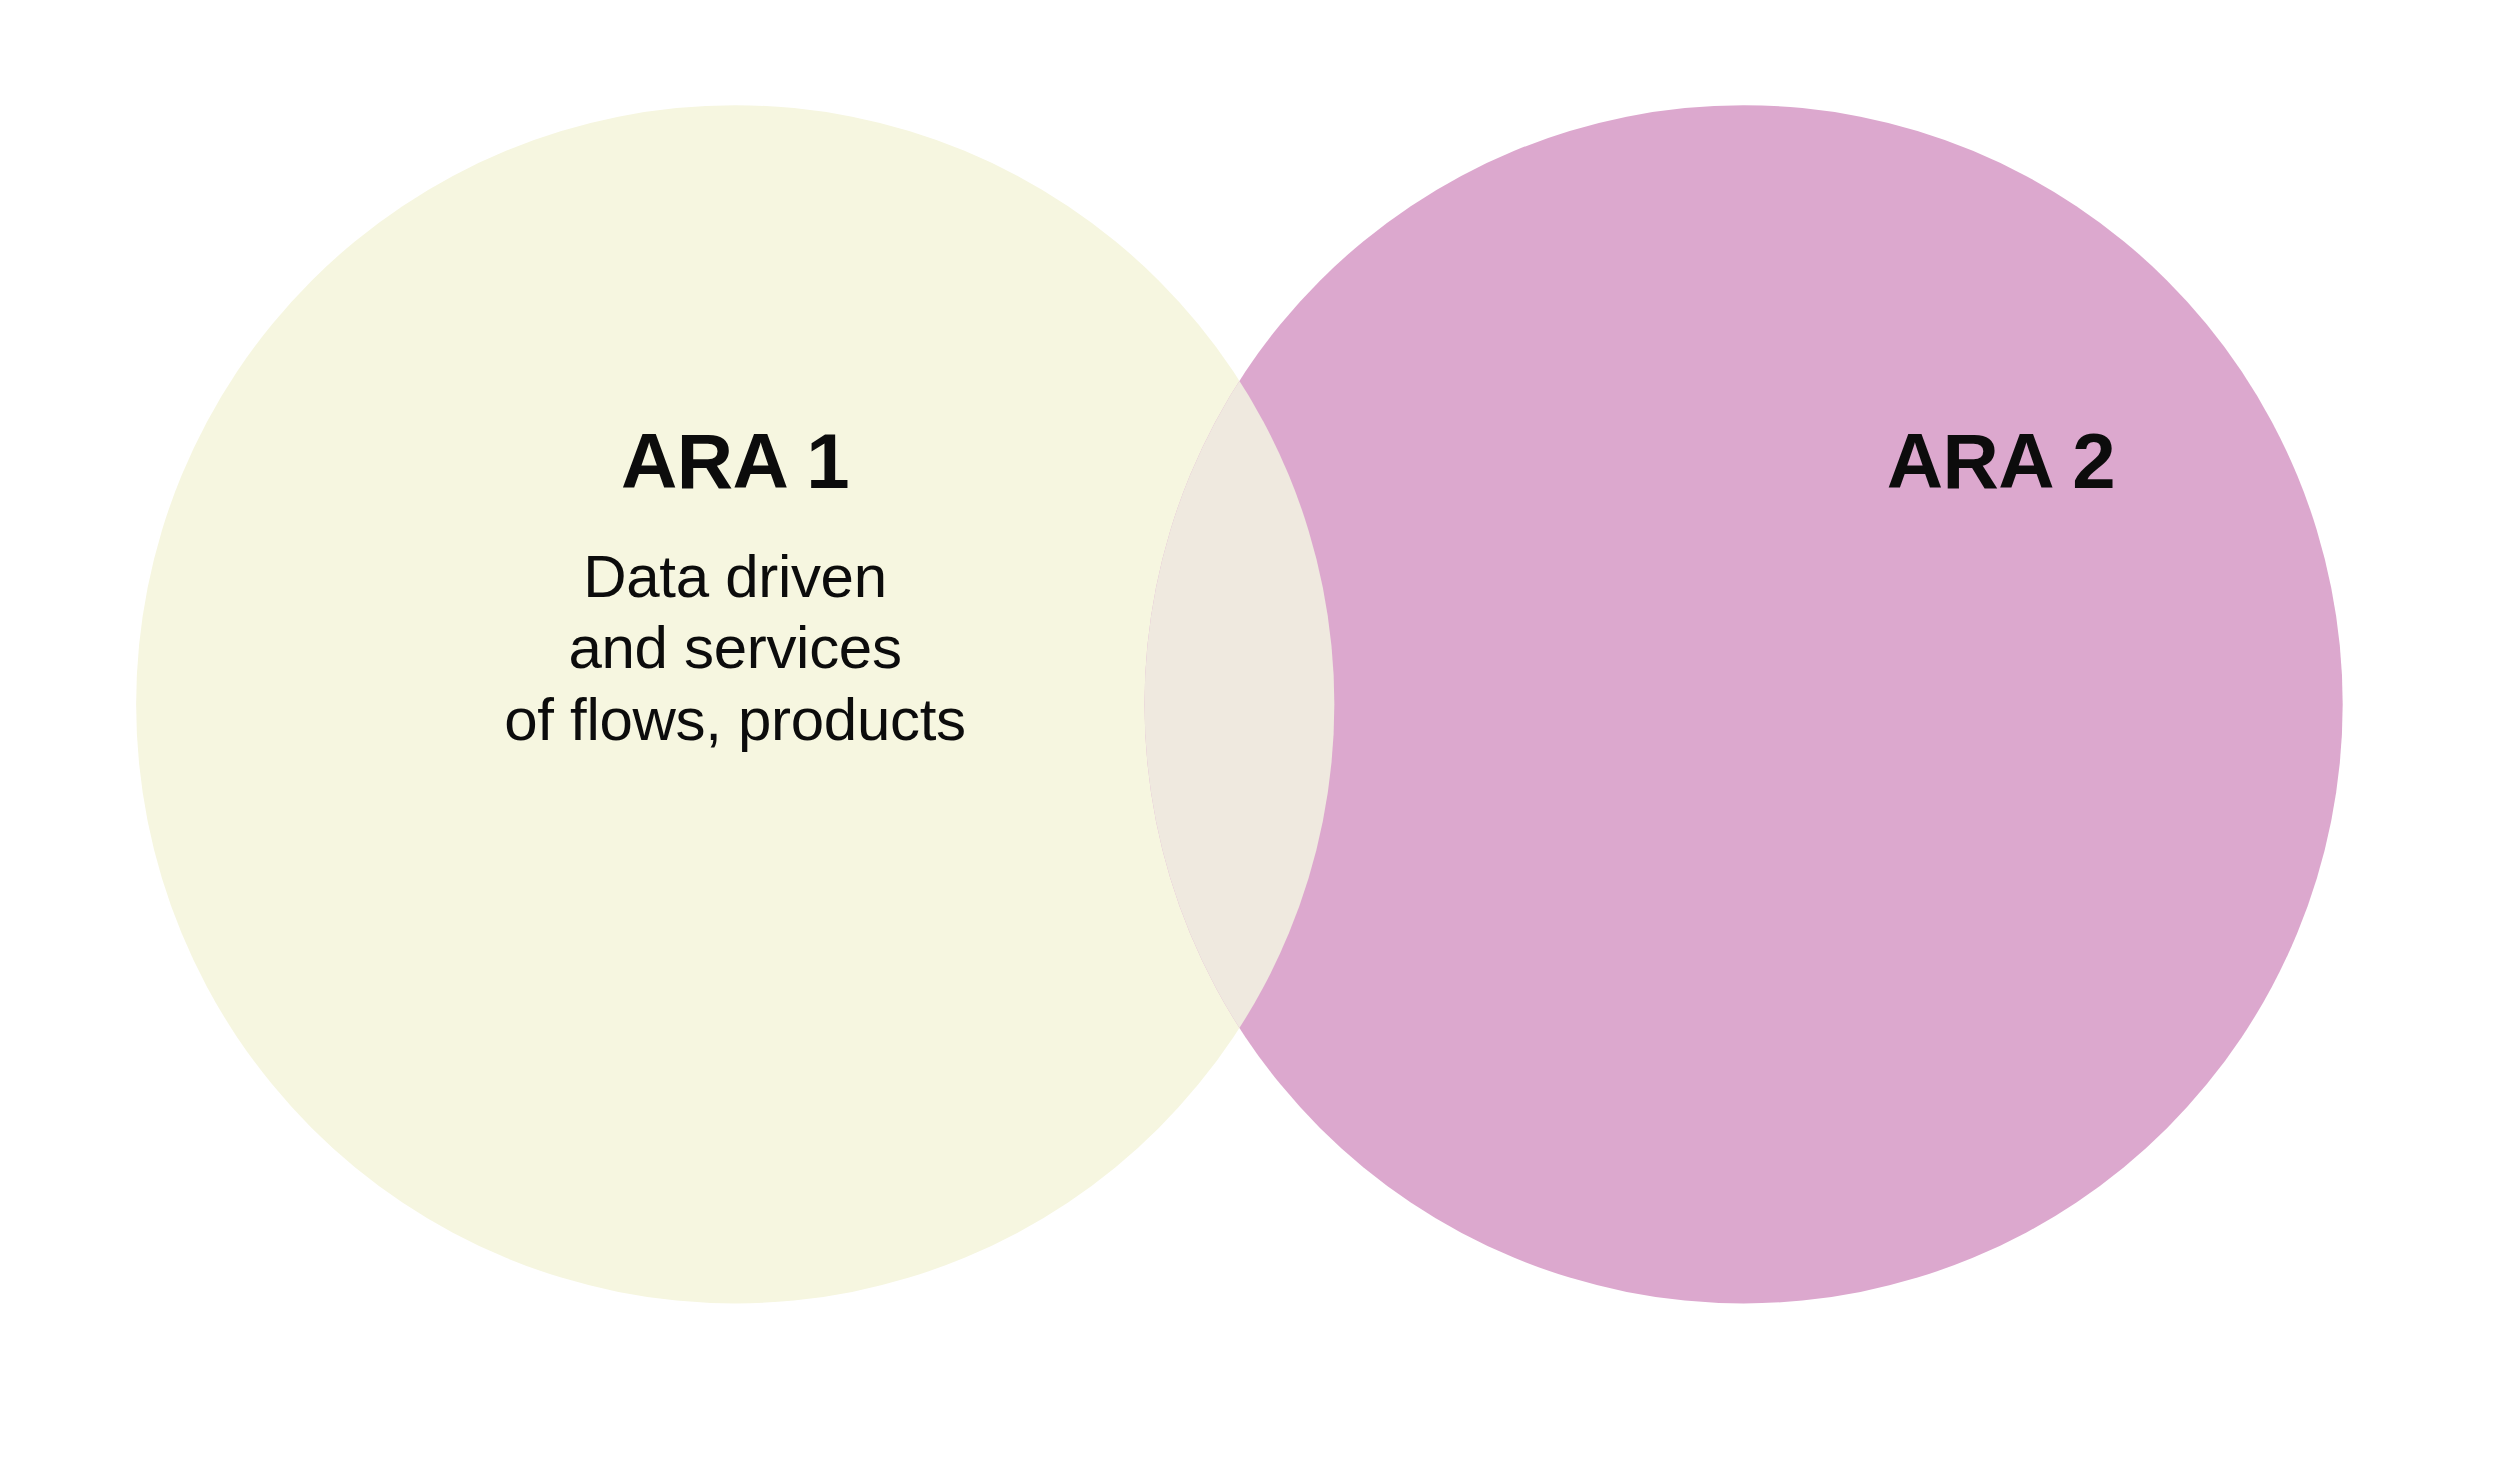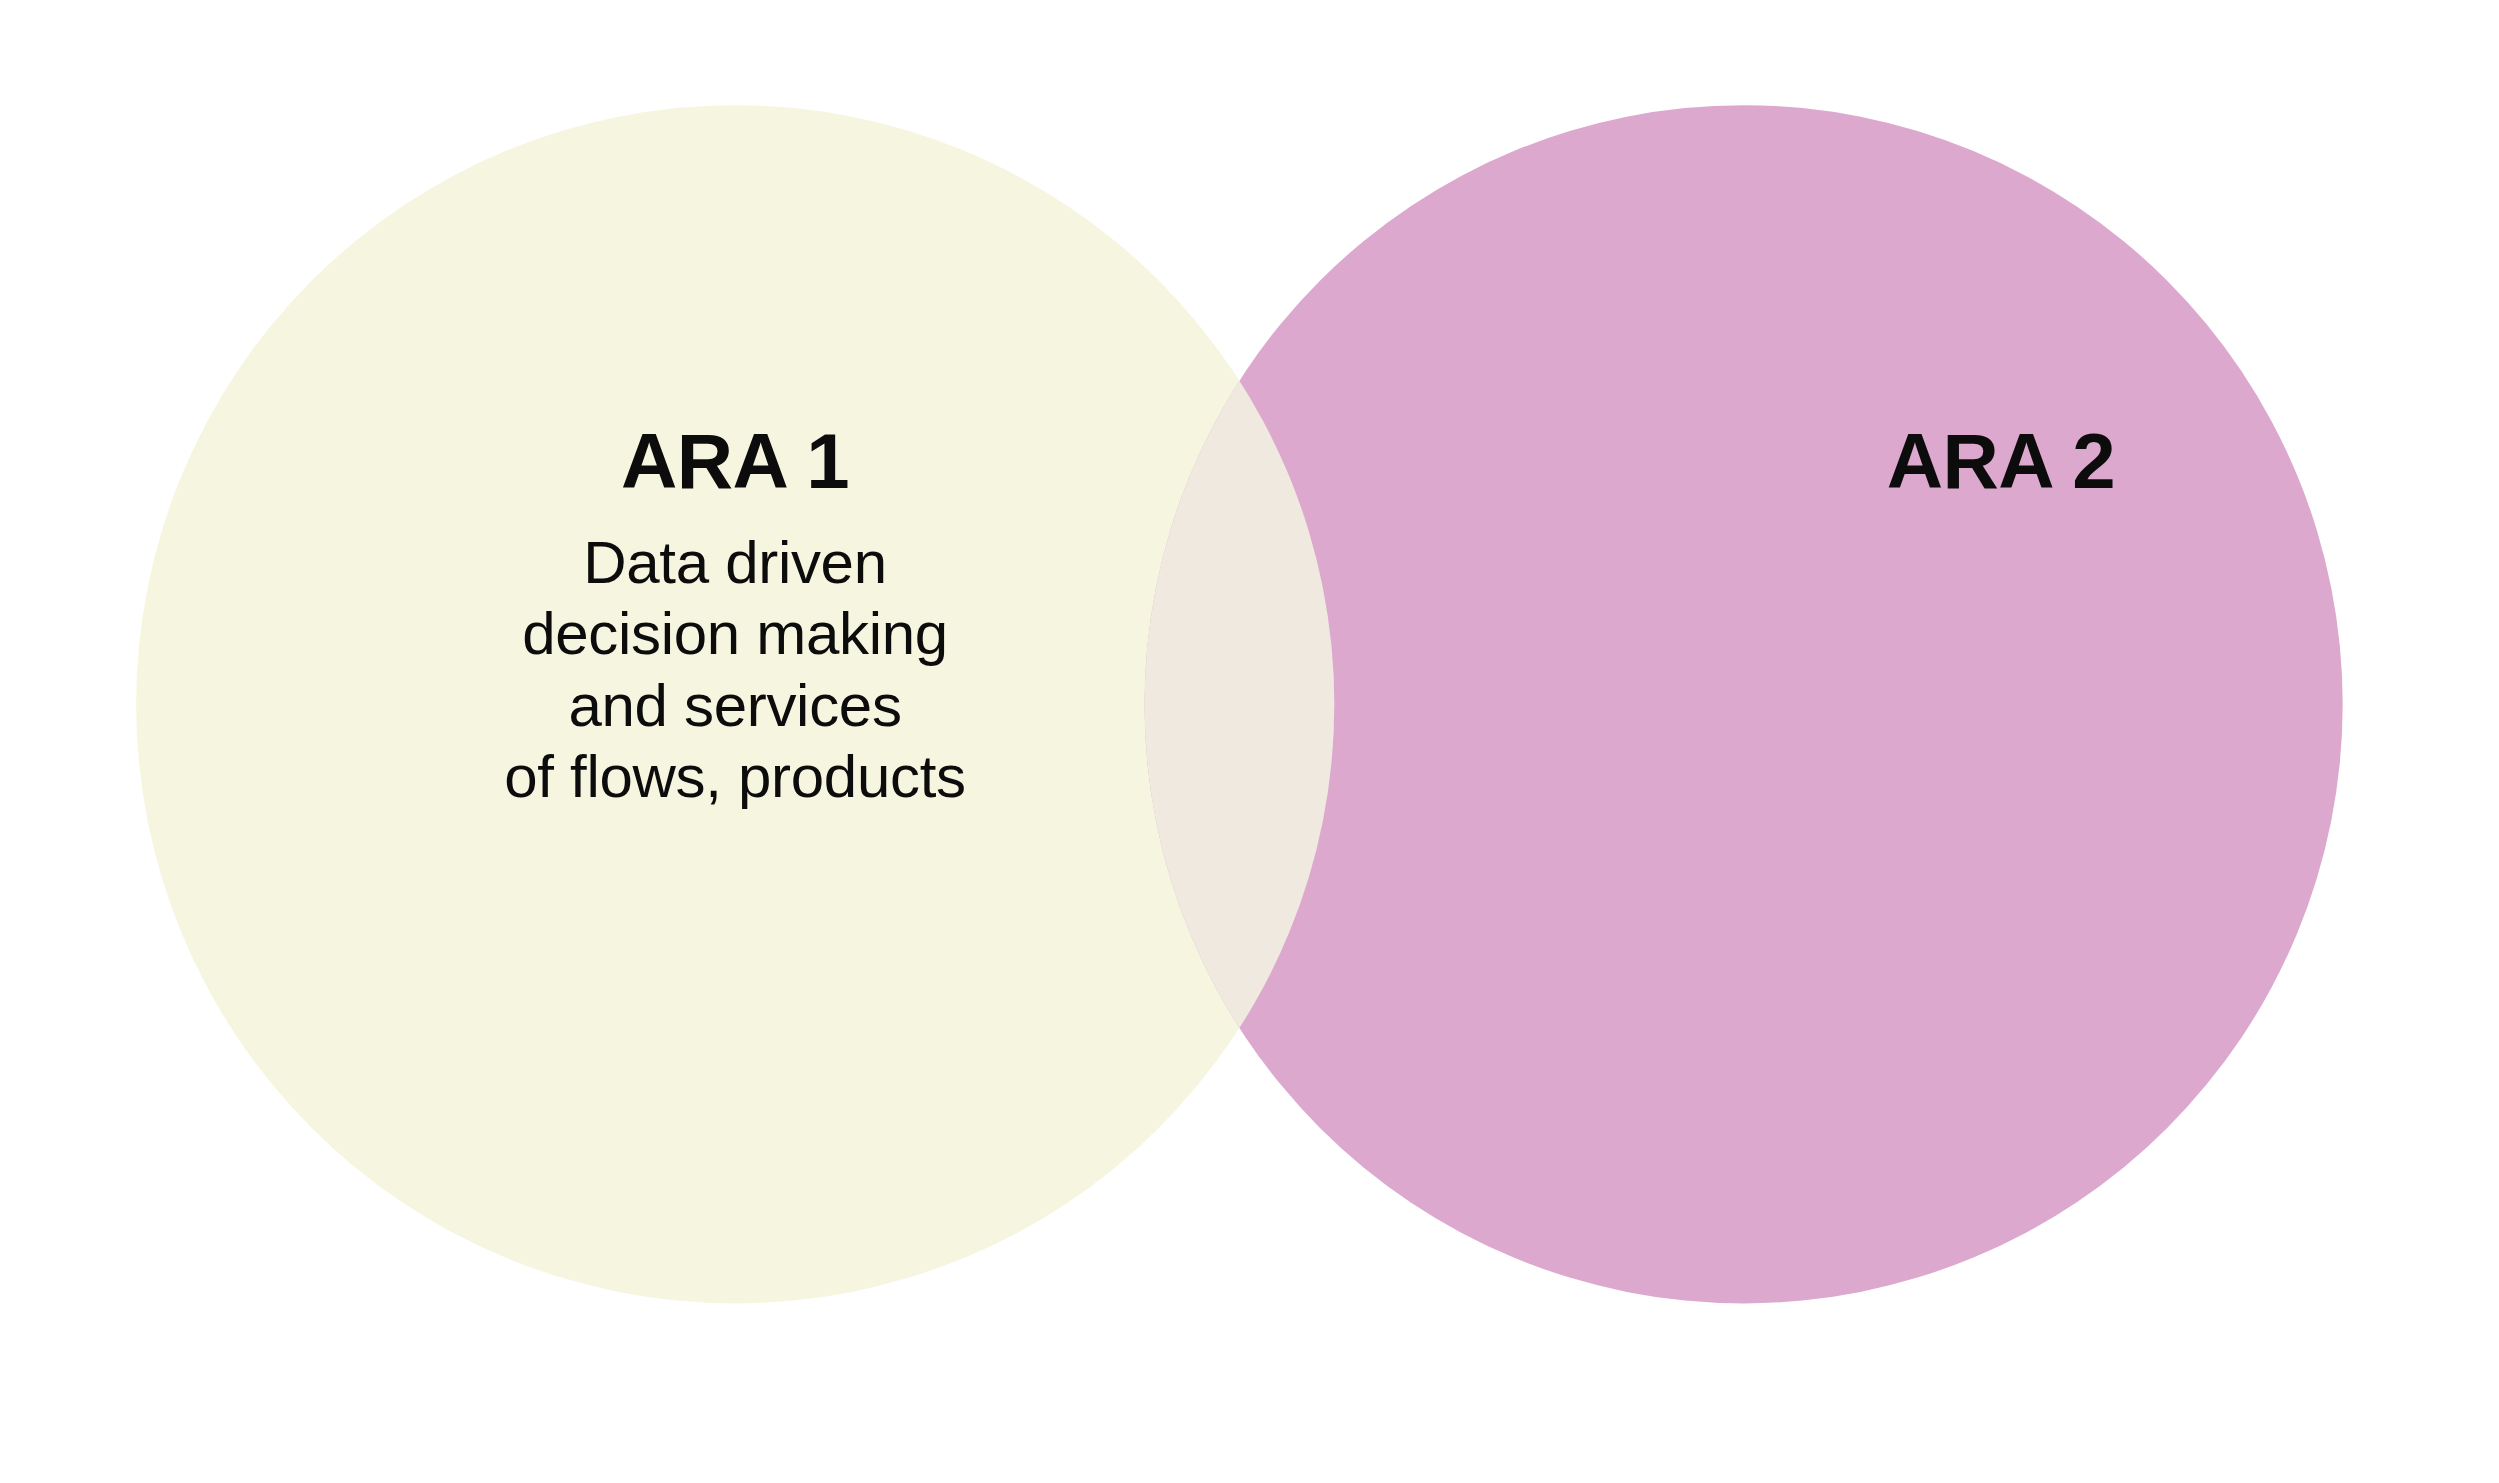--- a/index.html
+++ b/index.html
@@ -25,21 +25,21 @@
   .label-group {
     position: absolute;
     text-align: center;
     color: #0c0c0c;
     line-height: 1;
   }
   .set-title {
     font-size: 78px;
     font-weight: bold;
     letter-spacing: -0.6px;
-    margin: 0 0 27px 0;
+    margin: 0 0 41px 0;
     white-space: nowrap;
   }
   .set-body {
     font-size: 60px;
     font-weight: normal;
     line-height: 1.19;
     margin: 0;
     letter-spacing: -0.3px;
   }
   .set-body .ln { display: block; white-space: nowrap; }
@@ -73,21 +73,20 @@
     <circle id="circle-right" cx="2718" cy="1098" r="934" fill="#DCA8CE"></circle>
     <g clip-path="url(#clip-left-circle)">
       <circle id="circle-overlap" cx="2718" cy="1098" r="934" fill="#EFE9DF"></circle>
     </g>
   </svg>
 
   <div class="label-group" id="label-left" style="left: 395px;">
     <div class="set-title">ARA 1</div>
     <div class="set-body">
       <span class="ln">Data driven</span>
-      <span class="ln">decision making</span>
       <span class="ln">and services</span>
       <span class="ln">of flows, products</span>
     </div>
   </div>
 
   <div class="label-group" id="label-right" style="left: 1371px;">
     <div class="set-title">ARA 2</div>
   </div>
 
 </div>

